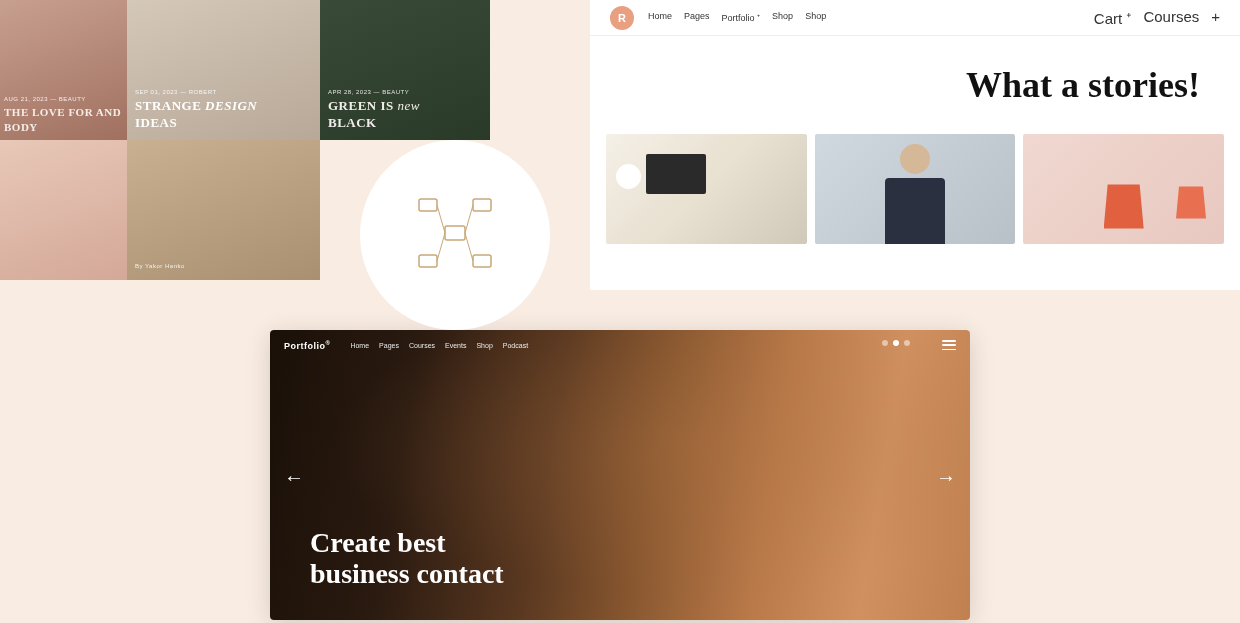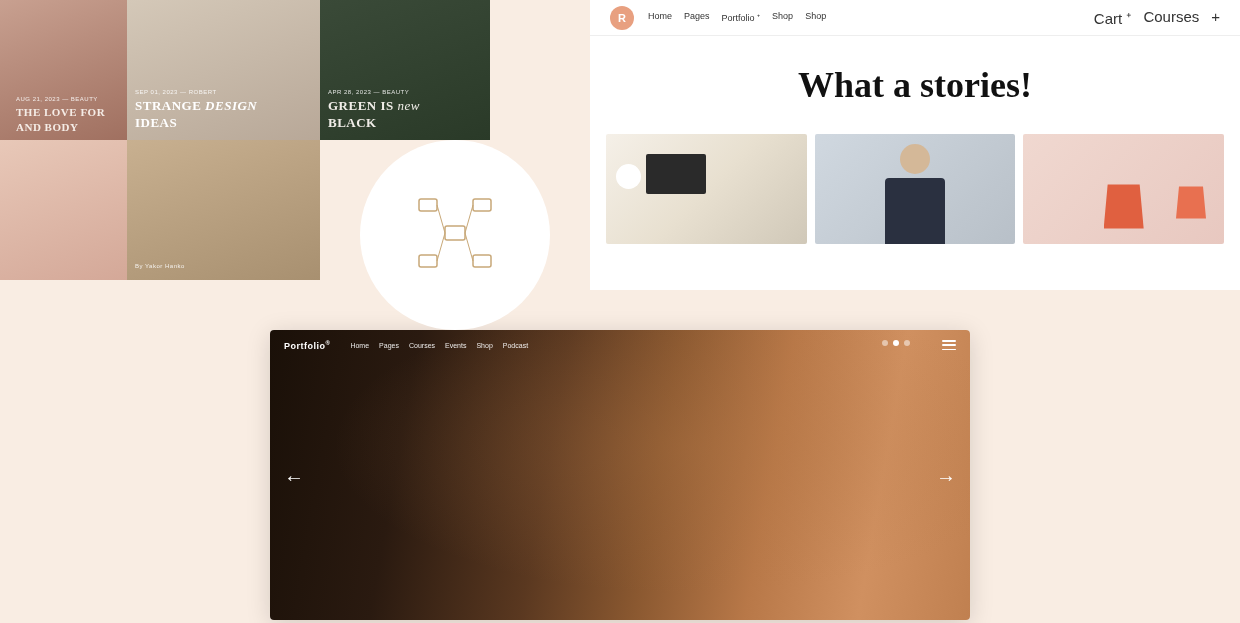--- a/index.html
+++ b/index.html
@@ -52,21 +52,21 @@
 
     .card-title {
       font-size: 13px;
       font-weight: bold;
       line-height: 1.3;
       text-transform: uppercase;
       letter-spacing: 0.5px;
     }
 
     
-    .card-1 .card-overlay { padding: 6px 16px; }
+    .card-1 .card-overlay { padding: 6px 4px; }
     .card-1 .card-title { font-size: 11px; color: #f5ece6; }
 
     
     .card-3 .card-overlay { }
     .card-3 .card-title { color: #f0ede8; }
     .card-3 .new-text { font-style: italic; font-weight: normal; text-transform: lowercase; text-align: right; }
 
     
     .network-circle {
       position: absolute;
@@ -136,22 +136,22 @@
 
     .roseto-nav-right {
       display: flex;
       gap: 12px;
       font-size: 15px;
       color: #333;
       font-family: Arial, sans-serif;
     }
 
     .roseto-hero {
-      padding: 30px 32px 20px;
-      text-align: center;
+      padding: 30px 40px 20px;
+      text-align: right;
     }
 
     .roseto-headline {
       font-size: 36px;
       font-weight: 900;
       color: #111;
       font-family: Georgia, serif;
       line-height: 1.1;
     }
 
@@ -495,17 +495,21 @@
         <a class="coachfocus-nav-link">Shop</a>
         <a class="coachfocus-nav-link">Podcast</a>
       </div>
       <div class="coachfocus-hamburger">
         <div class="hamburger-line"></div>
         <div class="hamburger-line"></div>
         <div class="hamburger-line"></div>
       </div>
     </nav>
 
+    <div class="coachfocus-text">
+      <div class="coachfocus-headline">Create best</div>
+      <div class="coachfocus-sub">business contact</div>
+    </div>
 
     <div class="coachfocus-arrow-left">←</div>
     <div class="coachfocus-arrow-right">→</div>
   </div>
 </div>
 
 </body></html>

